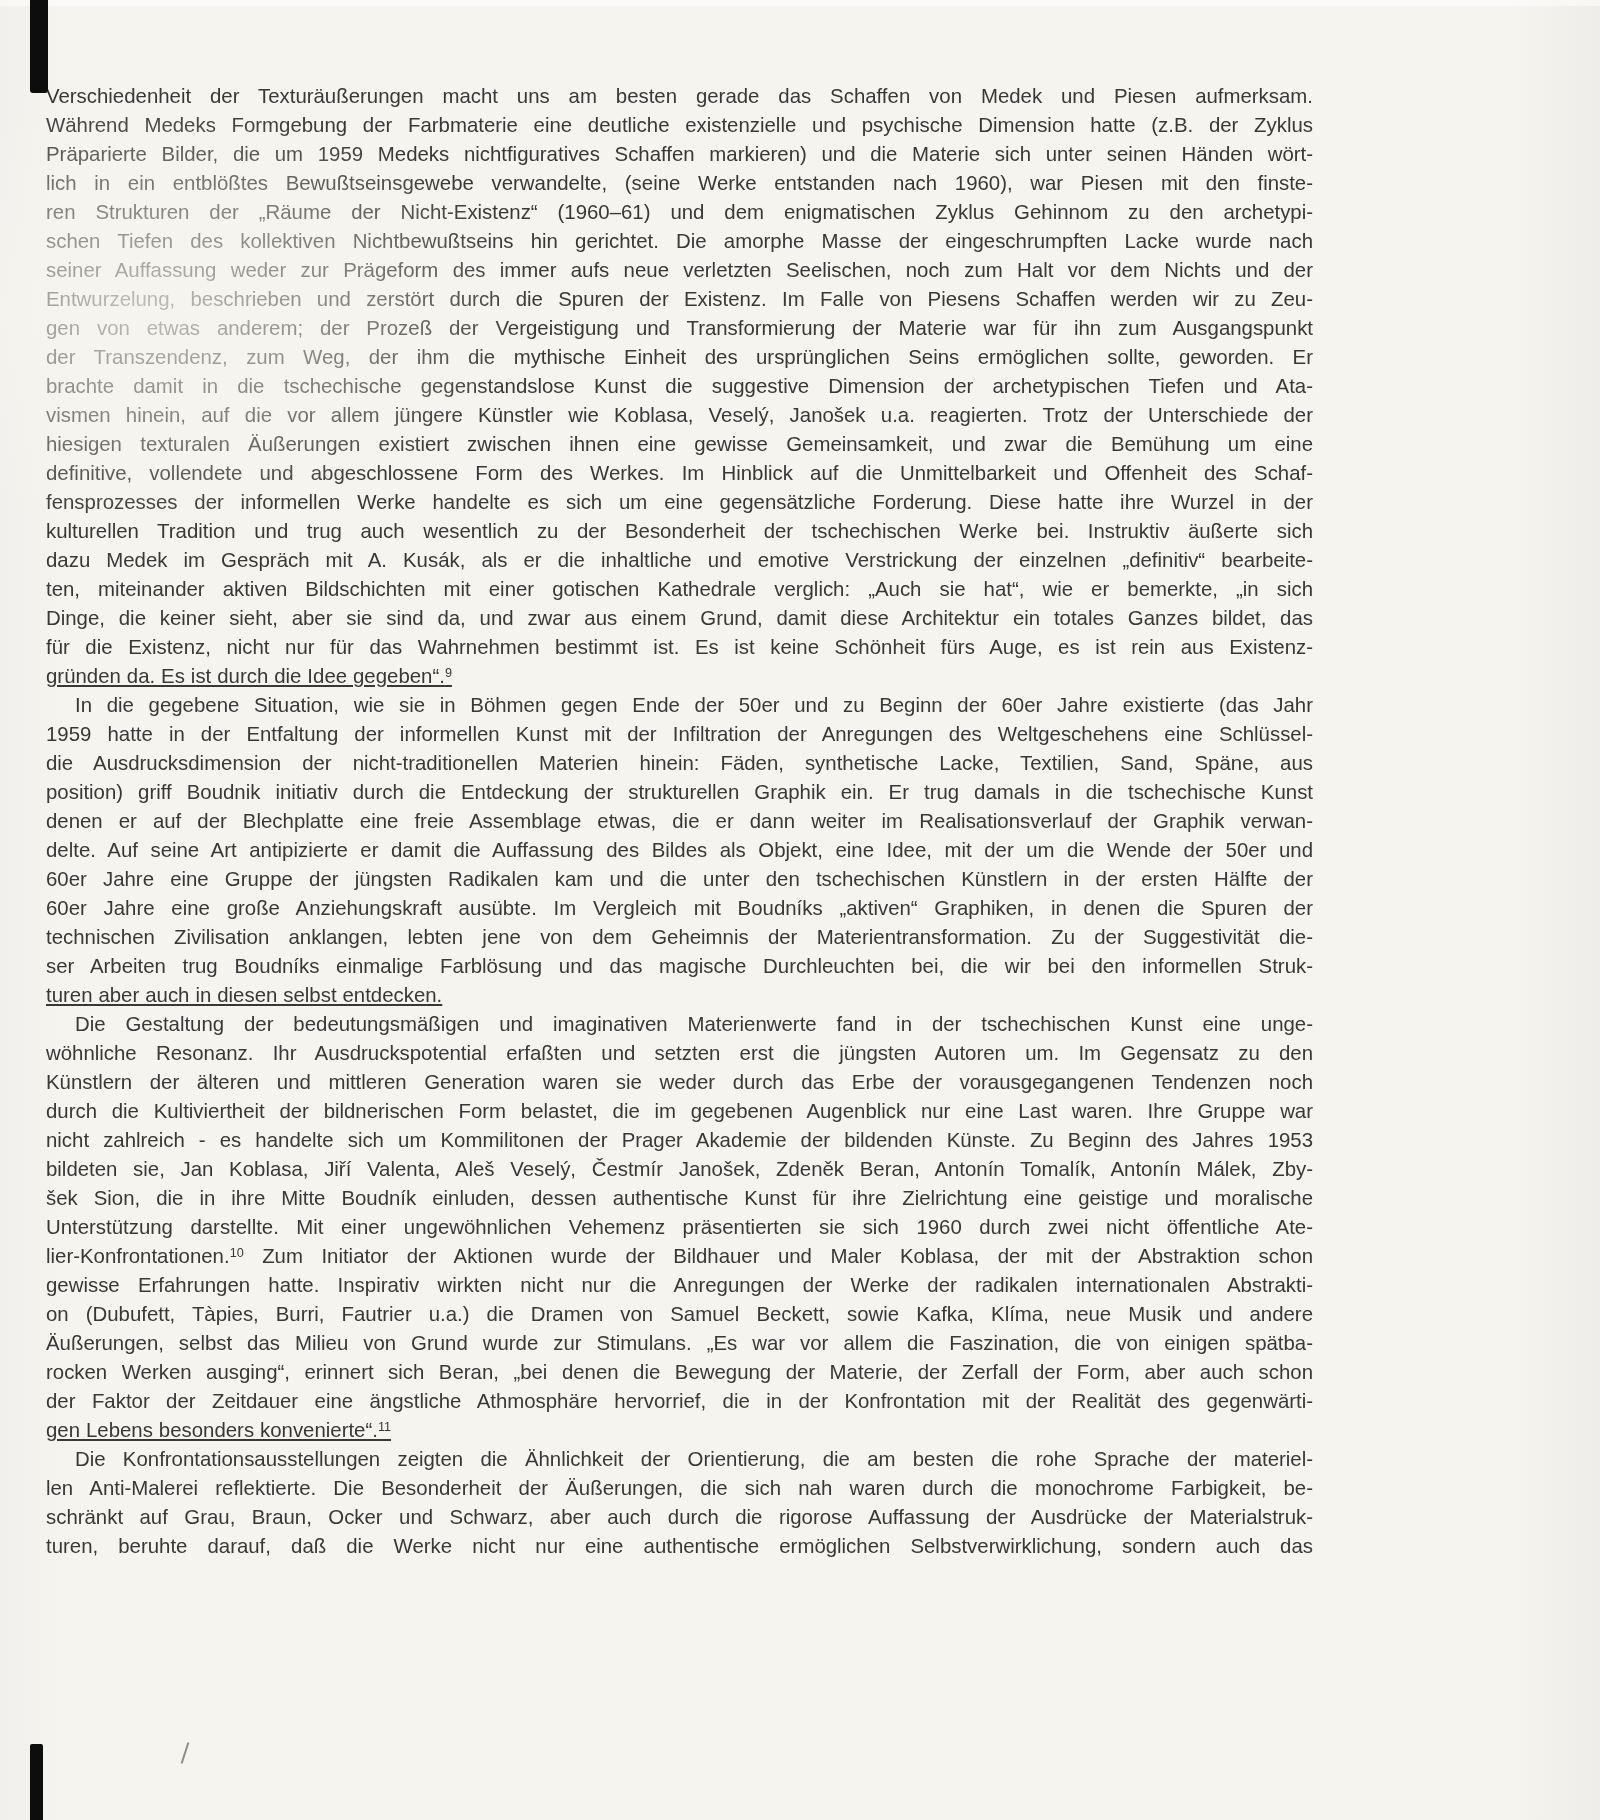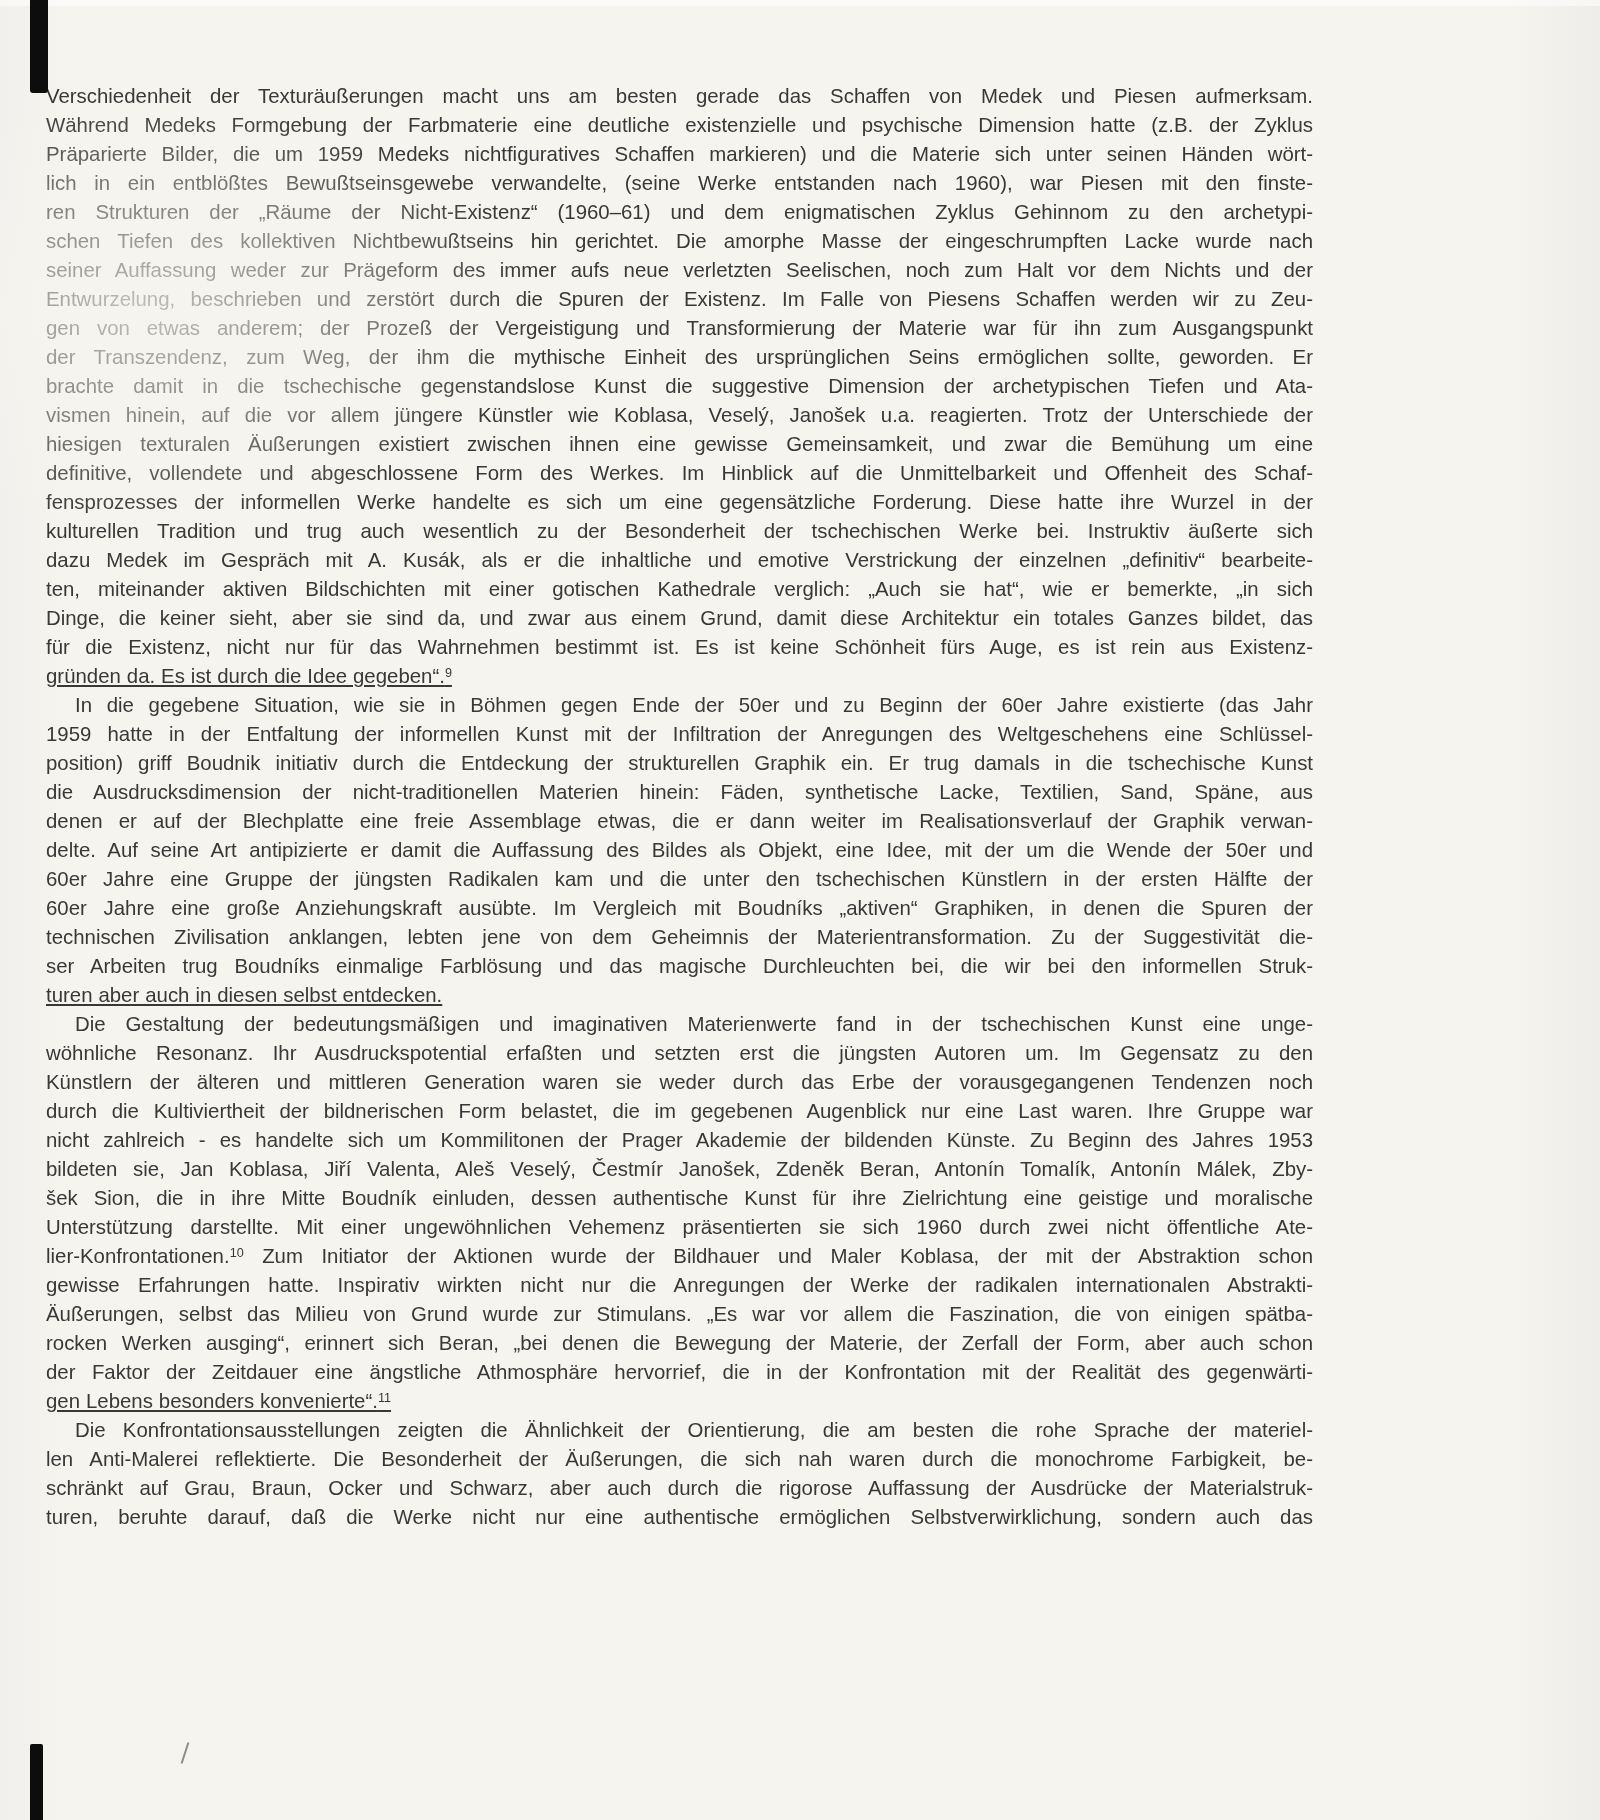--- a/index.html
+++ b/index.html
@@ -122,39 +122,40 @@
       <div class="line">definitive, vollendete und abgeschlossene Form des Werkes. Im Hinblick auf die Unmittelbarkeit und Offenheit des Schaf-</div>
       <div class="line">fensprozesses der informellen Werke handelte es sich um eine gegensätzliche Forderung. Diese hatte ihre Wurzel in der</div>
       <div class="line">kulturellen Tradition und trug auch wesentlich zu der Besonderheit der tschechischen Werke bei. Instruktiv äußerte sich</div>
       <div class="line">dazu Medek im Gespräch mit A. Kusák, als er die inhaltliche und emotive Verstrickung der einzelnen „definitiv“ bearbeite-</div>
       <div class="line">ten, miteinander aktiven Bildschichten mit einer gotischen Kathedrale verglich: „Auch sie hat“, wie er bemerkte, „in sich</div>
       <div class="line">Dinge, die keiner sieht, aber sie sind da, und zwar aus einem Grund, damit diese Architektur ein totales Ganzes bildet, das</div>
       <div class="line">für die Existenz, nicht nur für das Wahrnehmen bestimmt ist. Es ist keine Schönheit fürs Auge, es ist rein aus Existenz-</div>
       <div class="line left">gründen da. Es ist durch die Idee gegeben“.<sup class="fn">9</sup></div>
       <div class="line indent">In die gegebene Situation, wie sie in Böhmen gegen Ende der 50er und zu Beginn der 60er Jahre existierte (das Jahr</div>
       <div class="line">1959 hatte in der Entfaltung der informellen Kunst mit der Infiltration der Anregungen des Weltgeschehens eine Schlüssel-</div>
+      <div class="line">die Ausdrucksdimension der nicht-traditionellen Materien hinein: Fäden, synthetische Lacke, Textilien, Sand, Späne, aus</div>
       <div class="line">position) griff Boudnik initiativ durch die Entdeckung der strukturellen Graphik ein. Er trug damals in die tschechische Kunst</div>
-      <div class="line">die Ausdrucksdimension der nicht-traditionellen Materien hinein: Fäden, synthetische Lacke, Textilien, Sand, Späne, aus</div>
       <div class="line">denen er auf der Blechplatte eine freie Assemblage etwas, die er dann weiter im Realisationsverlauf der Graphik verwan-</div>
       <div class="line">delte. Auf seine Art antipizierte er damit die Auffassung des Bildes als Objekt, eine Idee, mit der um die Wende der 50er und</div>
       <div class="line">60er Jahre eine Gruppe der jüngsten Radikalen kam und die unter den tschechischen Künstlern in der ersten Hälfte der</div>
       <div class="line">60er Jahre eine große Anziehungskraft ausübte. Im Vergleich mit Boudníks „aktiven“ Graphiken, in denen die Spuren der</div>
       <div class="line">technischen Zivilisation anklangen, lebten jene von dem Geheimnis der Materientransformation. Zu der Suggestivität die-</div>
       <div class="line">ser Arbeiten trug Boudníks einmalige Farblösung und das magische Durchleuchten bei, die wir bei den informellen Struk-</div>
       <div class="line left">turen aber auch in diesen selbst entdecken.</div>
       <div class="line indent">Die Gestaltung der bedeutungsmäßigen und imaginativen Materienwerte fand in der tschechischen Kunst eine unge-</div>
       <div class="line">wöhnliche Resonanz. Ihr Ausdruckspotential erfaßten und setzten erst die jüngsten Autoren um. Im Gegensatz zu den</div>
       <div class="line">Künstlern der älteren und mittleren Generation waren sie weder durch das Erbe der vorausgegangenen Tendenzen noch</div>
       <div class="line">durch die Kultiviertheit der bildnerischen Form belastet, die im gegebenen Augenblick nur eine Last waren. Ihre Gruppe war</div>
       <div class="line">nicht zahlreich - es handelte sich um Kommilitonen der Prager Akademie der bildenden Künste. Zu Beginn des Jahres 1953</div>
       <div class="line">bildeten sie, Jan Koblasa, Jiří Valenta, Aleš Veselý, Čestmír Janošek, Zdeněk Beran, Antonín Tomalík, Antonín Málek, Zby-</div>
       <div class="line">šek Sion, die in ihre Mitte Boudník einluden, dessen authentische Kunst für ihre Zielrichtung eine geistige und moralische</div>
       <div class="line">Unterstützung darstellte. Mit einer ungewöhnlichen Vehemenz präsentierten sie sich 1960 durch zwei nicht öffentliche Ate-</div>
       <div class="line">lier-Konfrontationen.<sup class="fn">10</sup> Zum Initiator der Aktionen wurde der Bildhauer und Maler Koblasa, der mit der Abstraktion schon</div>
       <div class="line">gewisse Erfahrungen hatte. Inspirativ wirkten nicht nur die Anregungen der Werke der radikalen internationalen Abstrakti-</div>
+      <div class="line">on (Dubufett, Tàpies, Burri, Fautrier u.a.) die Dramen von Samuel Beckett, sowie Kafka, Klíma, neue Musik und andere</div>
       <div class="line">Äußerungen, selbst das Milieu von Grund wurde zur Stimulans. „Es war vor allem die Faszination, die von einigen spätba-</div>
       <div class="line">rocken Werken ausging“, erinnert sich Beran, „bei denen die Bewegung der Materie, der Zerfall der Form, aber auch schon</div>
       <div class="line">der Faktor der Zeitdauer eine ängstliche Athmosphäre hervorrief, die in der Konfrontation mit der Realität des gegenwärti-</div>
       <div class="line left">gen Lebens besonders konvenierte“.<sup class="fn">11</sup></div>
       <div class="line indent">Die Konfrontationsausstellungen zeigten die Ähnlichkeit der Orientierung, die am besten die rohe Sprache der materiel-</div>
       <div class="line">len Anti-Malerei reflektierte. Die Besonderheit der Äußerungen, die sich nah waren durch die monochrome Farbigkeit, be-</div>
       <div class="line">schränkt auf Grau, Braun, Ocker und Schwarz, aber auch durch die rigorose Auffassung der Ausdrücke der Materialstruk-</div>
       <div class="line">turen, beruhte darauf, daß die Werke nicht nur eine authentische ermöglichen Selbstverwirklichung, sondern auch das</div>
     </div>
   <div class="fade-overlay"></div>

